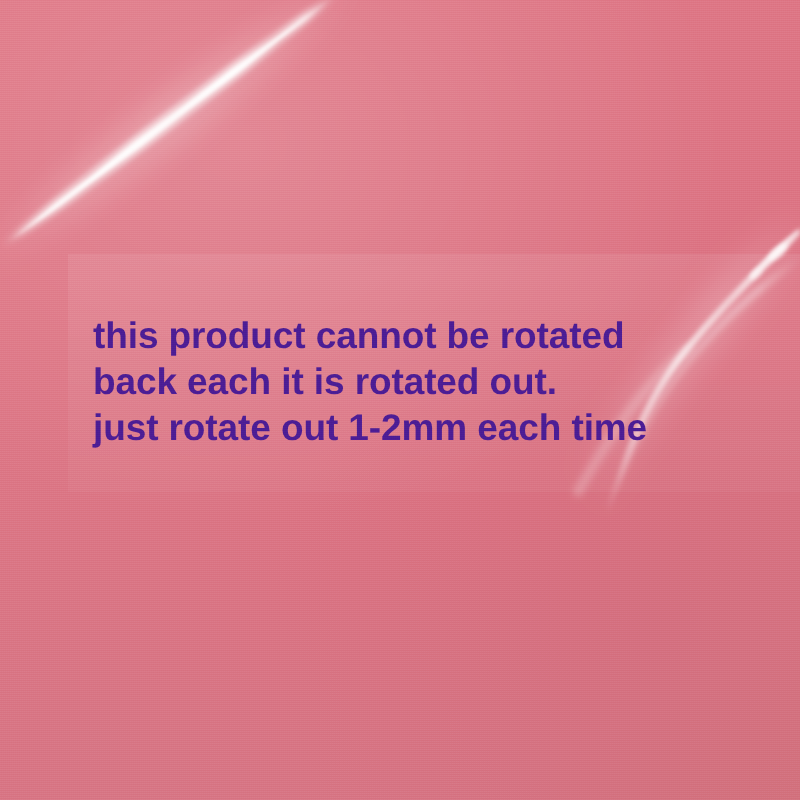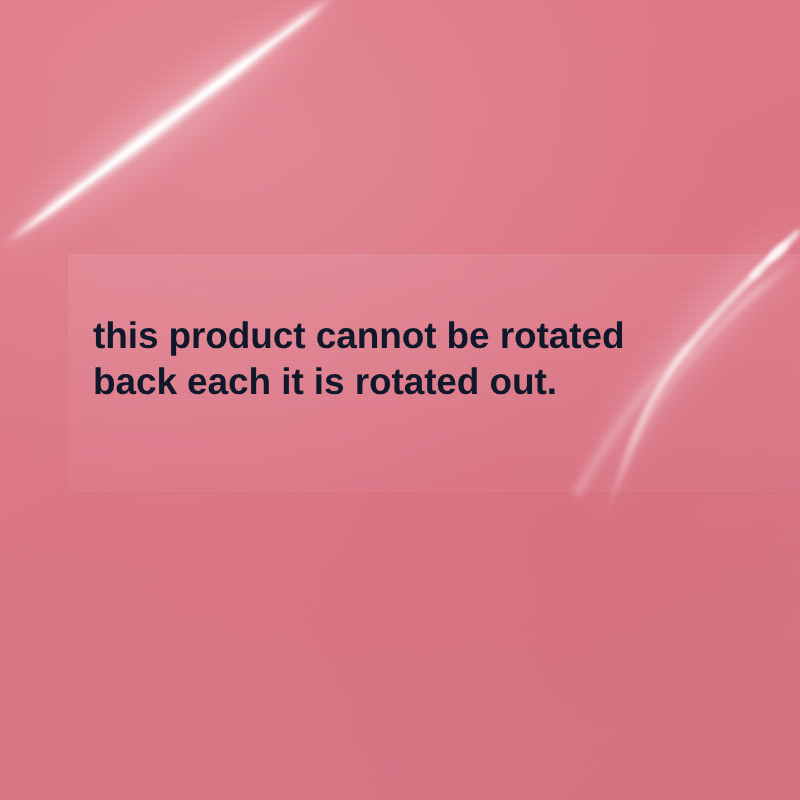--- a/index.html
+++ b/index.html
@@ -136,21 +136,21 @@
     width: 800px;
     height: 800px;
   }
 
   
   .caption {
     position: absolute;
     left: 93px;
     top: 313px;
     width: 660px;
-    color: #0f172a;
+    color: #4c1d95;
     font-size: 37px;
     line-height: 46px;
     font-weight: 700;
     letter-spacing: -0.1px;
     font-family: "Liberation Sans", sans-serif;
     text-rendering: geometricPrecision;
   }
   .caption .line {
     display: block;
     white-space: nowrap;
@@ -235,17 +235,18 @@
       <ellipse cx="756" cy="274" rx="8" ry="3.5" fill="#ffffff" fill-opacity="0.42" transform="rotate(-42 756 274)" filter="url(#bl1)"></ellipse>
 
       <path d="M 688 348 C 660 372, 636 400, 616 430 C 600 454, 588 474, 578 492" stroke="#ffffff" stroke-opacity="0.22" stroke-width="10" fill="none" stroke-linecap="round" filter="url(#bl2)"></path>
     </svg>
 
   </div>
 
   <div class="caption">
     <span class="line">this product cannot be rotated</span>
     <span class="line">back each it is rotated out.</span>
+    <span class="line">just rotate out 1-2mm each time</span>
   </div>
 
   <div class="grain"></div>
 
 </div>
 
 </body></html>

